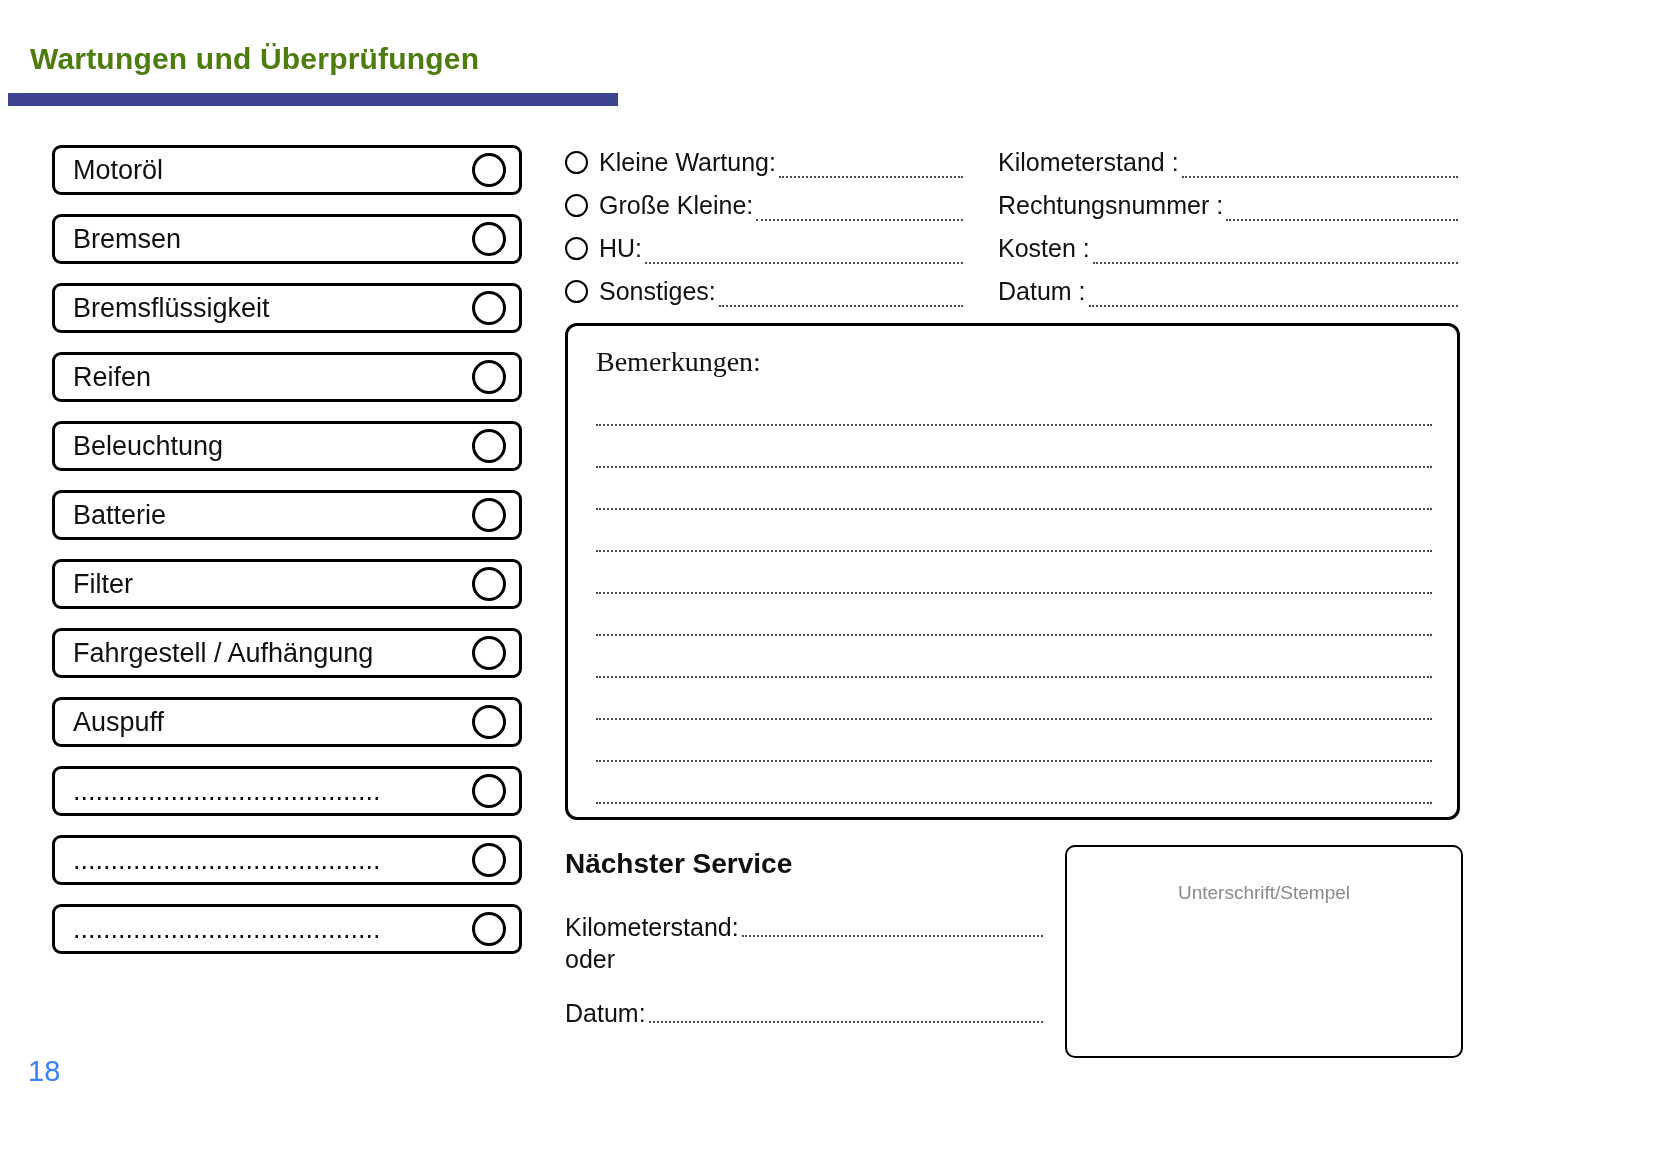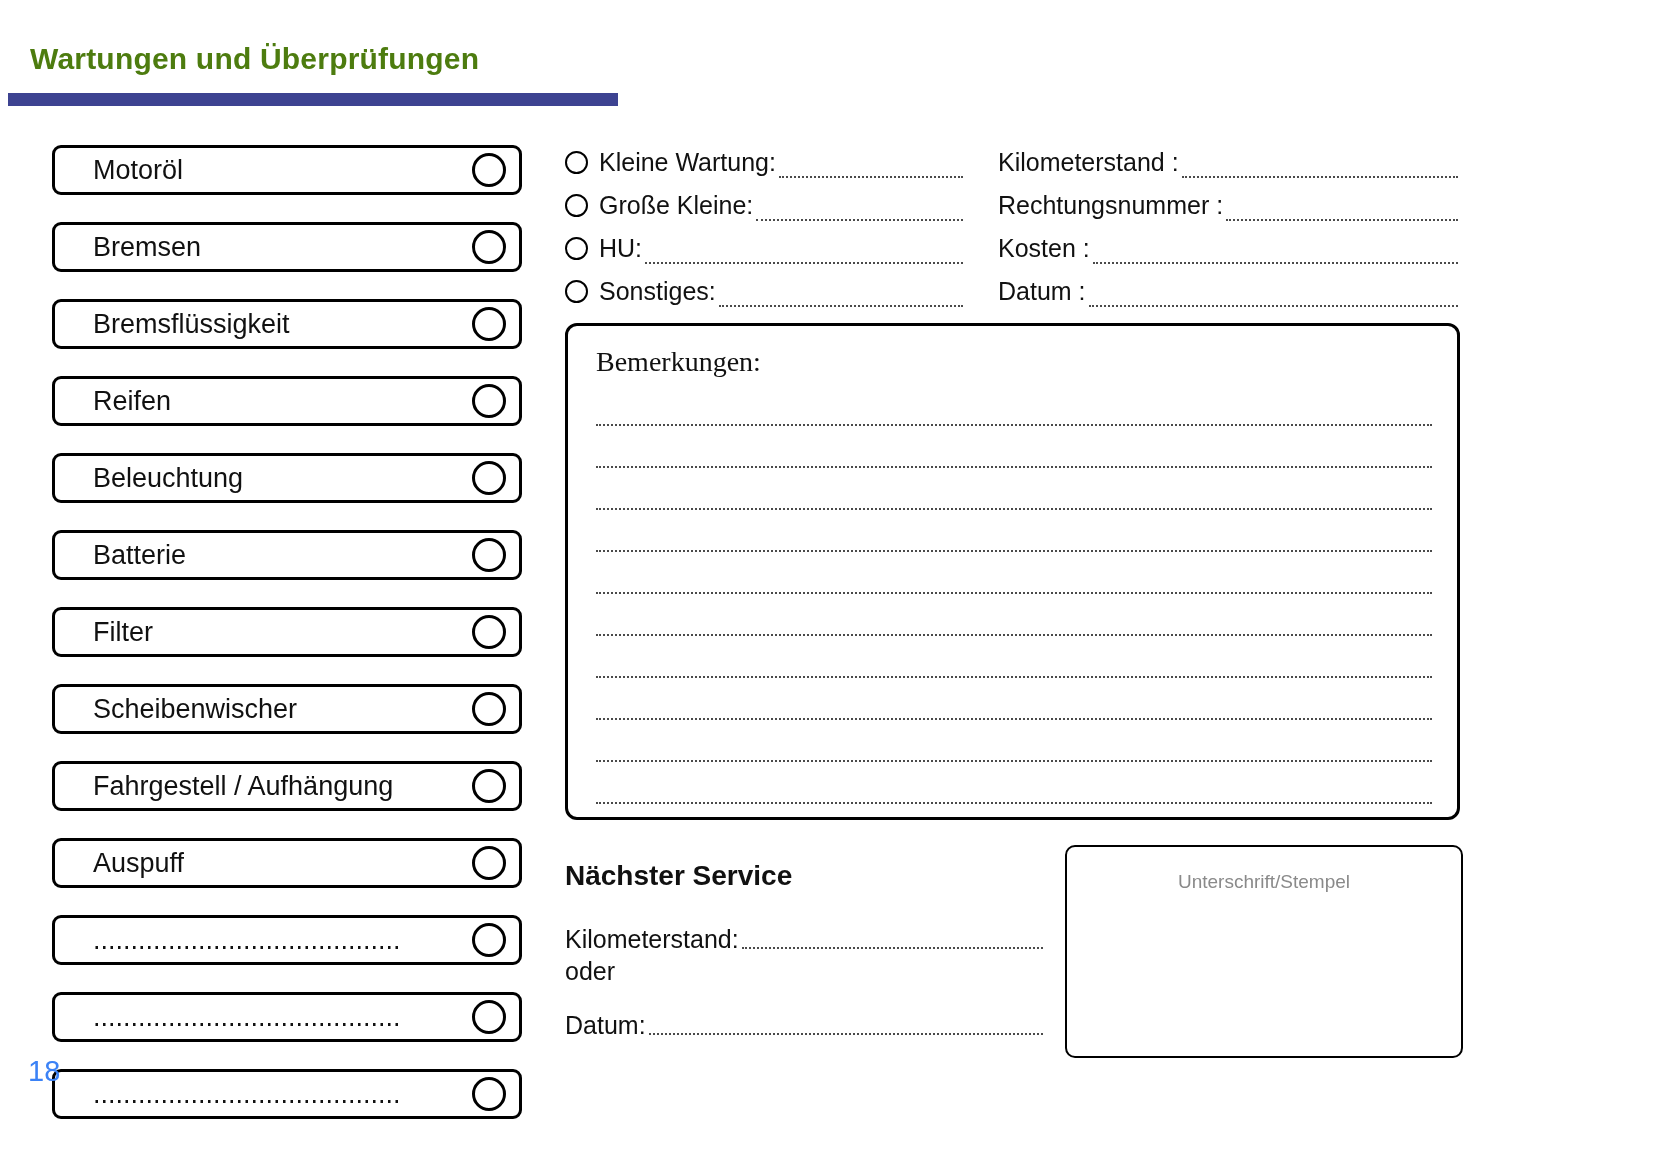--- a/index.html
+++ b/index.html
@@ -9,52 +9,52 @@
     font-family:"Liberation Sans", sans-serif; color:#111;
   }
   .abs { position:absolute; }
 
   .page-title { left:30px; top:42px; font-size:30px; font-weight:bold; color:#4d7c0f; letter-spacing:.2px; }
   .accent-bar { left:8px; top:93px; width:610px; height:13px; background:#3d4391; }
 
   
   .checklist { left:52px; top:145px; width:470px; }
   .check-row {
-    height:50px; margin-bottom:27px; border:3px solid #000; border-radius:9px;
+    height:50px; margin-bottom:19px; border:3px solid #000; border-radius:9px;
     display:flex; align-items:center; justify-content:space-between;
-    padding:0 13px 0 38px; background:#fff;
+    padding:0 13px 0 18px; background:#fff;
   }
   .check-label { font-size:27px; white-space:nowrap; overflow:hidden; }
   .check-circle { width:34px; height:34px; border:3px solid #000; border-radius:50%; flex:0 0 auto; background:#fff; }
 
   
   .svc-col { left:565px; top:141px; width:398px; }
   .det-col { left:998px; top:141px; width:460px; }
   .svc-row, .det-row { height:43px; display:flex; align-items:center; }
   .svc-radio { width:23px; height:23px; border:2.5px solid #000; border-radius:50%; margin-right:11px; flex:0 0 auto; background:#fff; }
   .svc-label, .det-label { font-size:25px; white-space:nowrap; }
   .fill { flex:1; border-bottom:2px dotted #4a4a4a; height:30px; margin-left:3px; min-width:20px; }
 
   
   .remarks-box { left:565px; top:323px; width:895px; height:497px; border:3px solid #000; border-radius:12px; background:#fff; }
   .remarks-title { font-size:28px; margin:20px 0 6px 28px;font-family:Liberation Serif, serif; }
   .remarks-lines { margin:0 25px 0 28px; }
   .remark-line { height:42px; border-bottom:2px dotted #4a4a4a; }
 
   
-  .next-service { left:565px; top:848px; width:478px;margin-top:12px; }
+  .next-service { left:565px; top:848px; width:478px; }
   .ns-title { font-size:28px; font-weight:bold; margin-bottom:22px; }
   .ns-row { display:flex; align-items:flex-end; height:40px; margin-bottom:3px; }
   .ns-label { font-size:25px; white-space:nowrap; }
   .ns-row .fill { height:0; border-bottom:2px dotted #4a4a4a; margin-bottom:5px; }
   .ns-plain { height:40px; display:flex; align-items:flex-start; margin-bottom:3px; }
 
   
   .sig-box { left:1065px; top:845px; width:398px; height:213px; border:2.5px solid #000; border-radius:10px; text-align:center; background:#fff; }
-  .sig-label { font-size:19px; color:#8a8a8a; margin-top:24px; display:inline-block; }
+  .sig-label { font-size:19px; color:#8a8a8a; margin-top:35px; display:inline-block; }
 
   .page-number { left:28px; top:1055px; font-size:29px; color:#3b82f6; }
 </style>
 </head>
 <body>
 
 <div class="abs page-title">Wartungen und Überprüfungen</div>
 <div class="abs accent-bar" style="background: rgb(61, 67, 145);"></div>
 
 <div class="abs checklist">
@@ -77,24 +77,20 @@
   <div class="check-row">
     <span class="check-label">Beleuchtung</span>
     <span class="check-circle"></span>
   </div>
   <div class="check-row">
     <span class="check-label">Batterie</span>
     <span class="check-circle"></span>
   </div>
   <div class="check-row">
     <span class="check-label">Filter</span>
-    <span class="check-circle"></span>
-  </div>
-  <div class="check-row">
-    <span class="check-label">Scheibenwischer</span>
     <span class="check-circle"></span>
   </div>
   <div class="check-row">
     <span class="check-label">Fahrgestell / Aufhängung</span>
     <span class="check-circle"></span>
   </div>
   <div class="check-row">
     <span class="check-label">Auspuff</span>
     <span class="check-circle"></span>
   </div>

